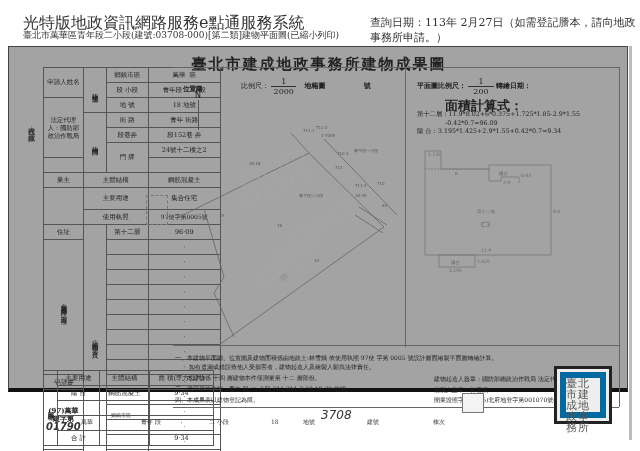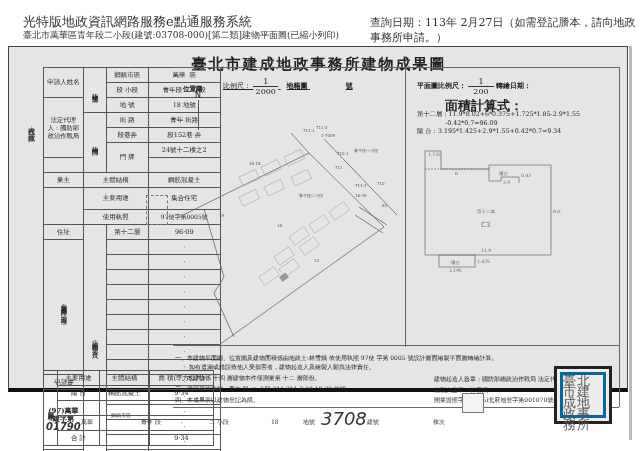--- a/index.html
+++ b/index.html
@@ -1,54 +1,54 @@
 <!DOCTYPE html>
 <html><head>
 <meta charset="utf-8">
 <style>
   * { box-sizing: border-box; margin: 0; padding: 0; }
   html, body { width: 640px; height: 451px; background: #ffffff; overflow: hidden; }
   body { font-family: "DejaVu Serif", serif; color: #222; position: relative; }
 
-  .hdr1 { position: absolute; left: 23px; top: 13px; font-size: 13px; color: #333; }
+  .hdr1 { position: absolute; left: 23px; top: 13px; font-size: 16px; color: #333; }
   .hdr2 { position: absolute; left: 23px; top: 29px; font-size: 9px; color: #333; }
   .hdr-date { position: absolute; left: 370px; top: 15px; font-size: 11px; color: #333; }
 
   .sheet { position: absolute; left: 8px; top: 46px; width: 620px; height: 346px;
-           border: 1.5px solid #444; border-bottom: 4px solid #111; background: #e5e5e5; }
+           border: 1.5px solid #444; border-bottom: 4px solid #111; background: #a3a3a3; }
   .side-right { position: absolute; left: 629px; top: 46px; width: 3px; height: 394px; background: #bbb; }
 
   .title { position: absolute; left: 0; width: 620px; top: 8px; text-align: center;
            font-size: 15px; font-weight: bold; letter-spacing: 2px; color: #222; }
 
   .agent { position: absolute; left: 14px; top: 75px; width: 12px; font-size: 7px;
            line-height: 8.4px; writing-mode: vertical-rl; color: #333; }
 
   table.info { position: absolute; left: 34px; top: 20px; border-collapse: collapse;
                font-size: 6.5px; color: #222; }
   table.info td { border: 1px solid #555; text-align: center; vertical-align: middle; padding: 0 2px; height: 15px; }
   .vert { writing-mode: vertical-rl; letter-spacing: 1px; }
 
   .loc-lbl { position: absolute; left: 174px; top: 38px; font-size: 6.5px; font-weight: bold; }
-  .scale1 { position: absolute; left: 214px; top: 30px; font-size: 7px; text-decoration: underline; }
+  .scale1 { position: absolute; left: 232px; top: 30px; font-size: 7px; }
   .frac { display: inline-block; text-align: center; vertical-align: middle; font-size: 8px; line-height: 9px; }
   .frac span { display: block; }
   .frac .num { border-bottom: 1px solid #333; padding: 0 10px; }
   .ln { position: absolute; background: #666; }
 
   .plan-lbl { position: absolute; left: 408px; top: 30px; font-size: 7px; font-weight: bold; }
   .area-title { position: absolute; left: 436px; top: 50px; font-size: 13px; font-weight: bold; }
   .formula { position: absolute; left: 408px; top: 63px; font-size: 6.3px; line-height: 8.5px; }
 
   .notes { position: absolute; left: 166px; top: 305px; font-size: 6px; line-height: 11px; width: 360px; }
   .notes2 { position: absolute; left: 370px; top: 318px; font-size: 6px; line-height: 10.5px; }
 
   .seal { position: absolute; left: 545px; top: 319px; width: 58px; height: 58px;
           border: 3px solid #222; background: #eee; }
-  .seal-inner { position: absolute; inset: 3px; border: 3px solid #0369a1; font-size: 13px; color: #555;
+  .seal-inner { position: absolute; inset: 3px; border: 6px solid #0369a1; font-size: 11px; color: #555;
                 display: flex; flex-wrap: wrap; align-items: center; justify-content: center; line-height: 11px; letter-spacing: 1px; }
   .stamp-small { position: absolute; left: 461px; top: 347px; width: 22px; height: 20px; border: 1px solid #777; background: #f3f3f3; }
   .stamp-sq { position: absolute; left: 137px; top: 148px; width: 22px; height: 30px; border: 1px dashed #777; }
 
   .footer { position: absolute; left: 80px; top: 371px; font-size: 6px; color: #333; }
   .footer span { position: absolute; white-space: nowrap; }
   .hand { position: absolute; font-family: "DejaVu Sans", sans-serif; font-style: italic; color: #333; }
 </style>
 </head>
 <body>
@@ -339,18 +339,18 @@
     <div class="seal-inner">臺北市建成地政事務所</div>
   </div>
 
   <div class="footer">
     <span style="left:-8px;">萬華</span>
     <span style="left:22px;top:-6px;font-size:5px;">鄉鎮市區</span>
     <span style="left:52px;">青年 段</span>
     <span style="left:120px;">二  小段</span>
     <span style="left:182px;">18</span>
     <span style="left:214px;">地號</span>
-    <span class="hand" style="left:232px;top:-10px;font-size:18px;">3708</span>
+    <span class="hand" style="left:232px;top:-10px;font-size:12px;">3708</span>
     <span style="left:278px;">建號</span>
     <span style="left:344px;">棟次</span>
   </div>
 </div>
 <div class="side-right"></div>
 
 </body></html>

